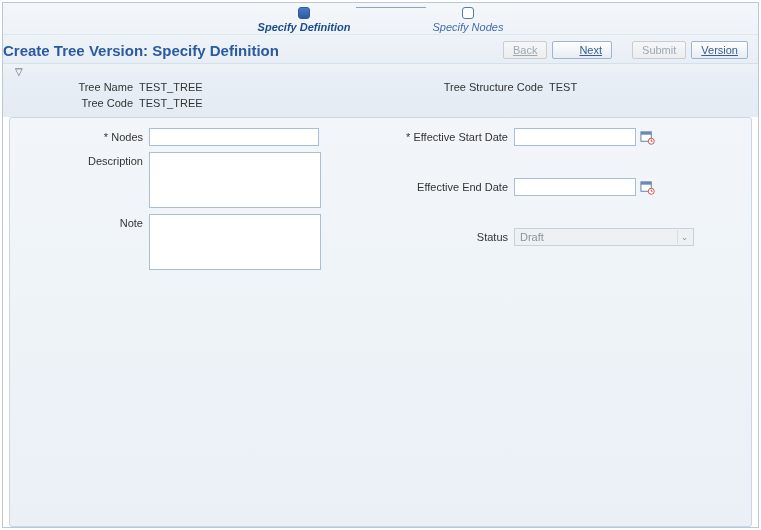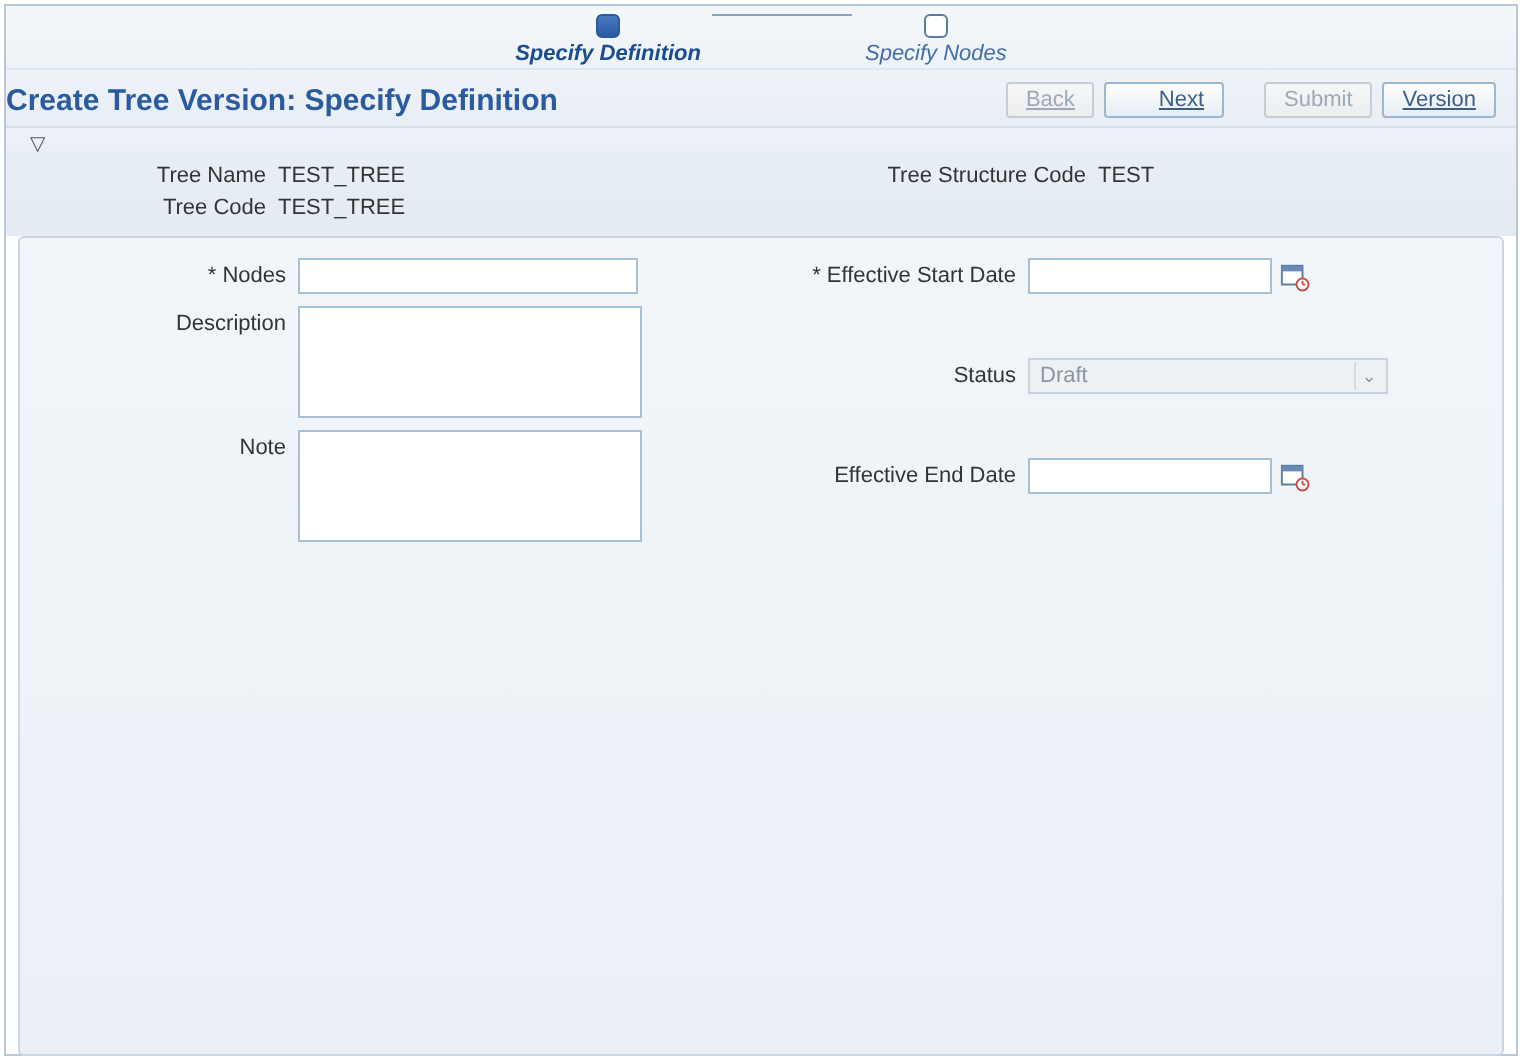--- a/index.html
+++ b/index.html
@@ -247,36 +247,36 @@
                 <rect x="1" y="2" width="11" height="10" fill="#fff" stroke="#5a7aa0" stroke-width="1"></rect>
                 <rect x="1" y="2" width="11" height="3" fill="#6a8ab5"></rect>
                 <circle cx="12" cy="12" r="3.2" fill="#fff" stroke="#c85040" stroke-width="1"></circle>
                 <line x1="12" y1="12" x2="12" y2="10" stroke="#c85040" stroke-width="1"></line>
                 <line x1="12" y1="12" x2="13.5" y2="12" stroke="#c85040" stroke-width="1"></line>
               </svg>
           </span>
         </div>
       </div>
       <div class="form-row">
-        <div class="form-label" style="width:130px">Status</div>
-        <div class="select-wrap">
-          <span>Draft</span>
-          <span class="select-caret">⌄</span>
-        </div>
-      </div>
-      <div class="form-row">
         <div class="form-label" style="width:130px">Effective End Date</div>
         <div class="date-wrap">
           <input type="text" class="date" value="" style="">
           <span class="cal-icon">
             <svg viewBox="0 0 16 16">
                 <rect x="1" y="2" width="11" height="10" fill="#fff" stroke="#5a7aa0" stroke-width="1"></rect>
                 <rect x="1" y="2" width="11" height="3" fill="#6a8ab5"></rect>
                 <circle cx="12" cy="12" r="3.2" fill="#fff" stroke="#c85040" stroke-width="1"></circle>
                 <line x1="12" y1="12" x2="12" y2="10" stroke="#c85040" stroke-width="1"></line>
                 <line x1="12" y1="12" x2="13.5" y2="12" stroke="#c85040" stroke-width="1"></line>
               </svg>
           </span>
         </div>
       </div>
+      <div class="form-row">
+        <div class="form-label" style="width:130px">Status</div>
+        <div class="select-wrap">
+          <span>Draft</span>
+          <span class="select-caret">⌄</span>
+        </div>
+      </div>
     </div>
   </div>
 </div>
 
 </body></html>

